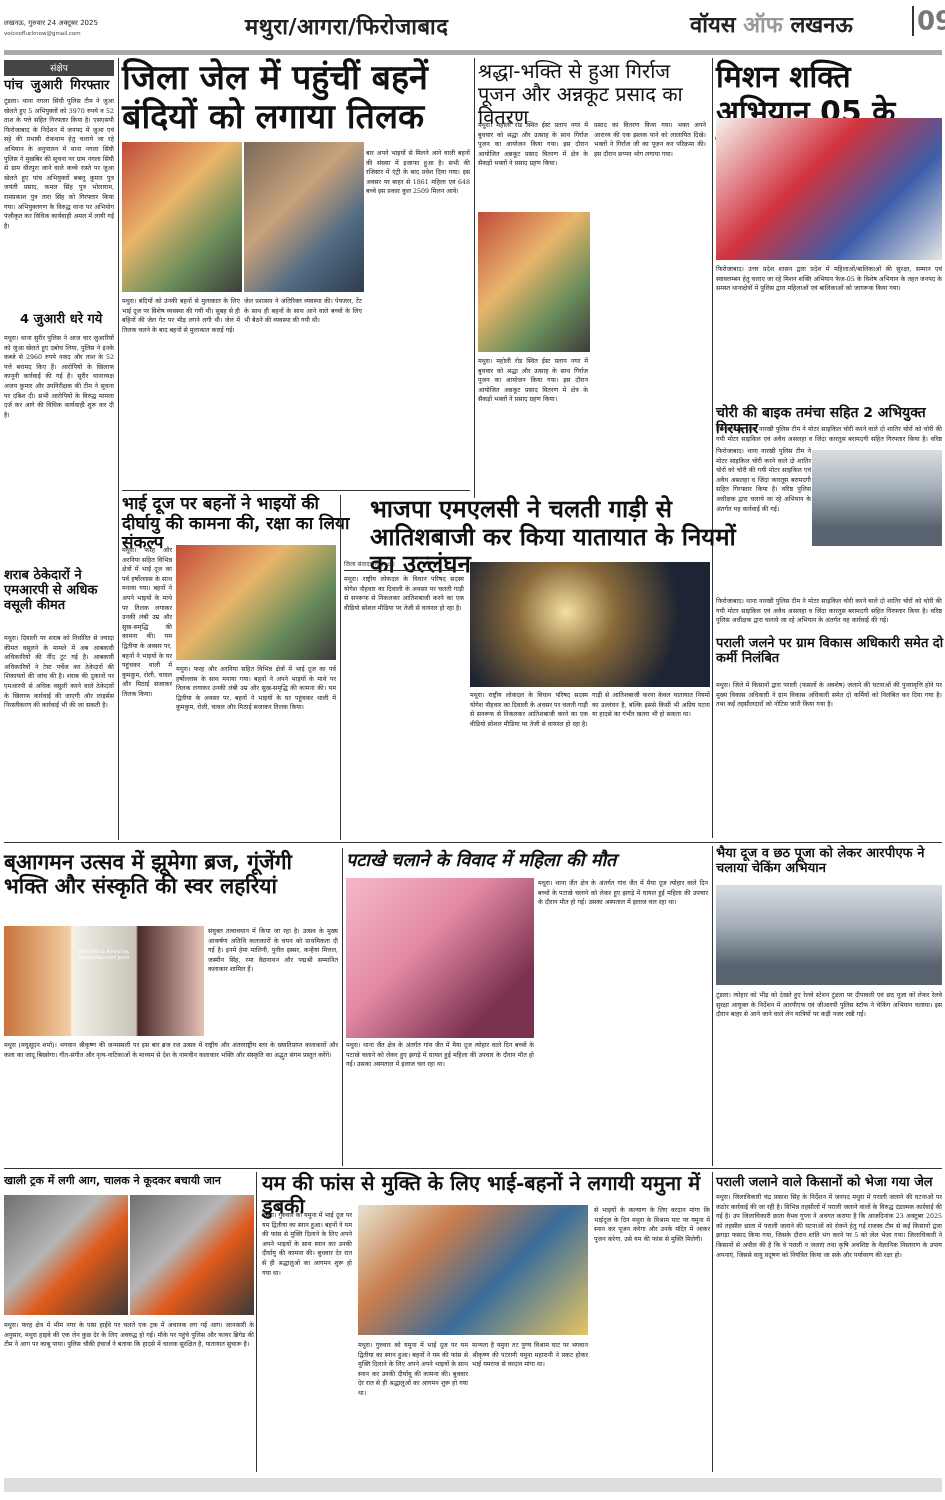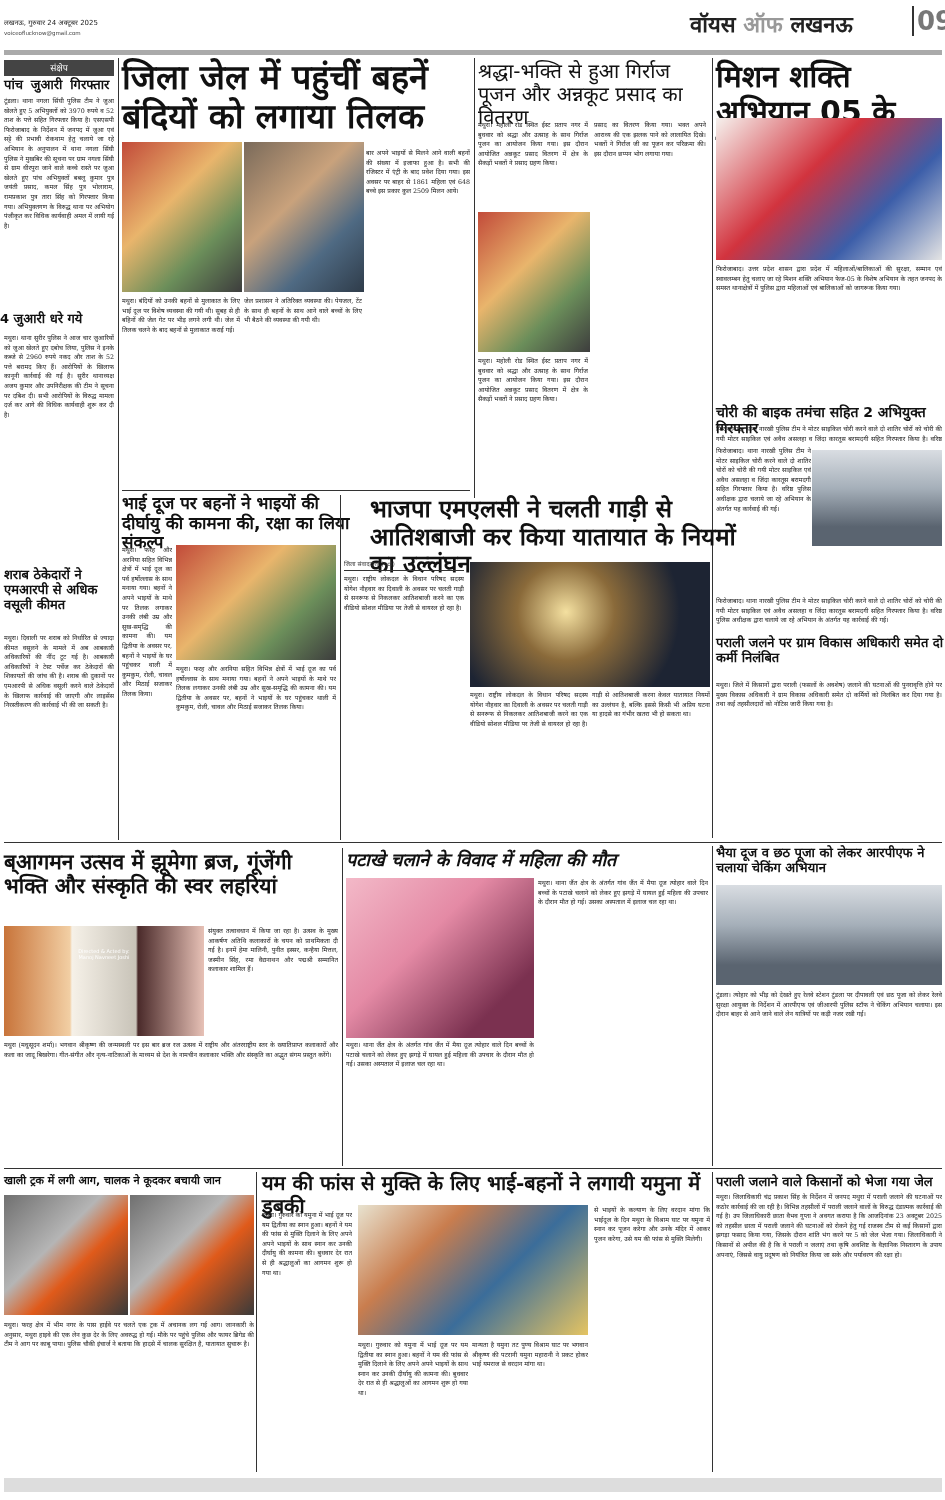--- a/index.html
+++ b/index.html
@@ -33,33 +33,34 @@
   .photo.dance { background: linear-gradient(90deg, #c8743a 0%, #f2cfa4 33%, #f6f1e8 34%, #c8c3b8 66%, #4a2a2a 67%, #e7c1b6 100%); }
   .photo.banner { background: linear-gradient(135deg, #f6f2ee, #d2333e 40%, #3c5ea9 70%, #e4e4e4); }
   .caption-tag { font-size: 6px; color: #333; }
 </style>
 </head>
 <body>
 
 <div class="abs masthead">
   <div class="abs mh-date">लखनऊ, गुरुवार 24 अक्टूबर 2025</div>
   <div class="abs mh-email">voiceoflucknow@gmail.com</div>
+  <div class="abs mh-section">मथुरा/आगरा/फिरोजाबाद</div>
   <div class="abs mh-brand">
     <span>वॉयस</span>
     <span class="light">ऑफ</span>
     <span>लखनऊ</span>
   </div>
   <div class="abs mh-page">09</div>
 </div>
 <div class="abs mh-rule"></div>
 
 <div class="abs brief-tag">संक्षेप</div>
 <div class="abs headline h-s" style="left:4px;top:79px;width:112px;font-family:Liberation Mono, monospace;">पांच जुआरी गिरफ्तार</div>
 <div class="abs body-text" style="left:4px;top:96px;width:110px;height:208px;">टूंडला। थाना नगला सिंघी पुलिस टीम ने जुआ खेलते हुए 5 अभियुक्तों को 3970 रुपये व 52 ताश के पत्ते सहित गिरफ्तार किया है। एसएसपी फिरोजाबाद के निर्देशन में जनपद में जुआ एवं सट्टे की प्रभावी रोकथाम हेतु चलाये जा रहे अभियान के अनुपालन में थाना नगला सिंघी पुलिस ने मुखबिर की सूचना पर ग्राम नगला सिंघी से ग्राम धीरपुरा जाने वाले कच्चे रास्ते पर जुआ खेलते हुए पांच अभियुक्तों बबलू कुमार पुत्र जयंती प्रसाद, कमल सिंह पुत्र भोलाराम, रामप्रकाश पुत्र तारा सिंह को गिरफ्तार किया गया। अभियुक्तगण के विरुद्ध थाना पर अभियोग पंजीकृत कर विधिक कार्यवाही अमल में लायी गई है।</div>
-<div class="abs headline h-s" style="left:0;top:312px;width:112px;">4 जुआरी धरे गये</div>
+<div class="abs headline h-s" style="left:20px;top:312px;width:112px;">4 जुआरी धरे गये</div>
 <div class="abs body-text" style="left:4px;top:333px;width:110px;height:228px;">मथुरा। थाना सुरीर पुलिस ने आज चार जुआरियों को जुआ खेलते हुए दबोच लिया, पुलिस ने इनके कब्जे से 2960 रुपये नकद और ताश के 52 पत्ते बरामद किए हैं। आरोपियों के खिलाफ कानूनी कार्रवाई की गई है। सुरीर थानाध्यक्ष अजय कुमार और उपनिरीक्षक की टीम ने सूचना पर दबिश दी। सभी आरोपियों के विरुद्ध मामला दर्ज कर आगे की विधिक कार्यवाही शुरू कर दी है।</div>
 <div class="abs headline h-s" style="left:4px;top:568px;width:112px;">शराब ठेकेदारों ने एमआरपी से अधिक वसूली कीमत</div>
 <div class="abs body-text" style="left:4px;top:633px;width:110px;height:205px;">मथुरा। दिवाली पर शराब को निर्धारित से ज्यादा कीमत वसूलने के मामले में अब आबकारी अधिकारियों की नींद टूट गई है। आबकारी अधिकारियों ने टेस्ट पर्चेज कर ठेकेदारों की शिकायतों की जांच की है। शराब की दुकानों पर एमआरपी से अधिक वसूली करने वाले ठेकेदारों के खिलाफ कार्रवाई की जाएगी और लाइसेंस निरस्तीकरण की कार्रवाई भी की जा सकती है।</div>
 <div class="abs vline" style="left:118px;top:58px;height:782px;"></div>
 
 <div class="abs headline h-xl" style="left:122px;top:58px;width:350px;">जिला जेल में पहुंचीं बहनें बंदियों को लगाया तिलक</div>
 <div class="abs photo warm" style="left:122px;top:142px;width:120px;height:150px;"></div>
 <div class="abs photo" style="left:244px;top:142px;width:120px;height:150px;"></div>
 <div class="abs body-text" style="left:122px;top:296px;width:118px;height:190px;">मथुरा। बंदियों को उनकी बहनों से मुलाकात के लिए भाई दूज पर विशेष व्यवस्था की गयी थी। सुबह से ही बहिनों की जेल गेट पर भीड़ लगने लगी थी। जेल में तिलक चलने के बाद बहनों से मुलाकात कराई गई।</div>
 <div class="abs body-text" style="left:244px;top:296px;width:118px;height:190px;">जेल प्रशासन ने अतिरिक्त व्यवस्था की। पेयजल, टेंट के साथ ही बहनों के साथ आने वाले बच्चों के लिए भी बैठने की व्यवस्था की गयी थी।</div>

